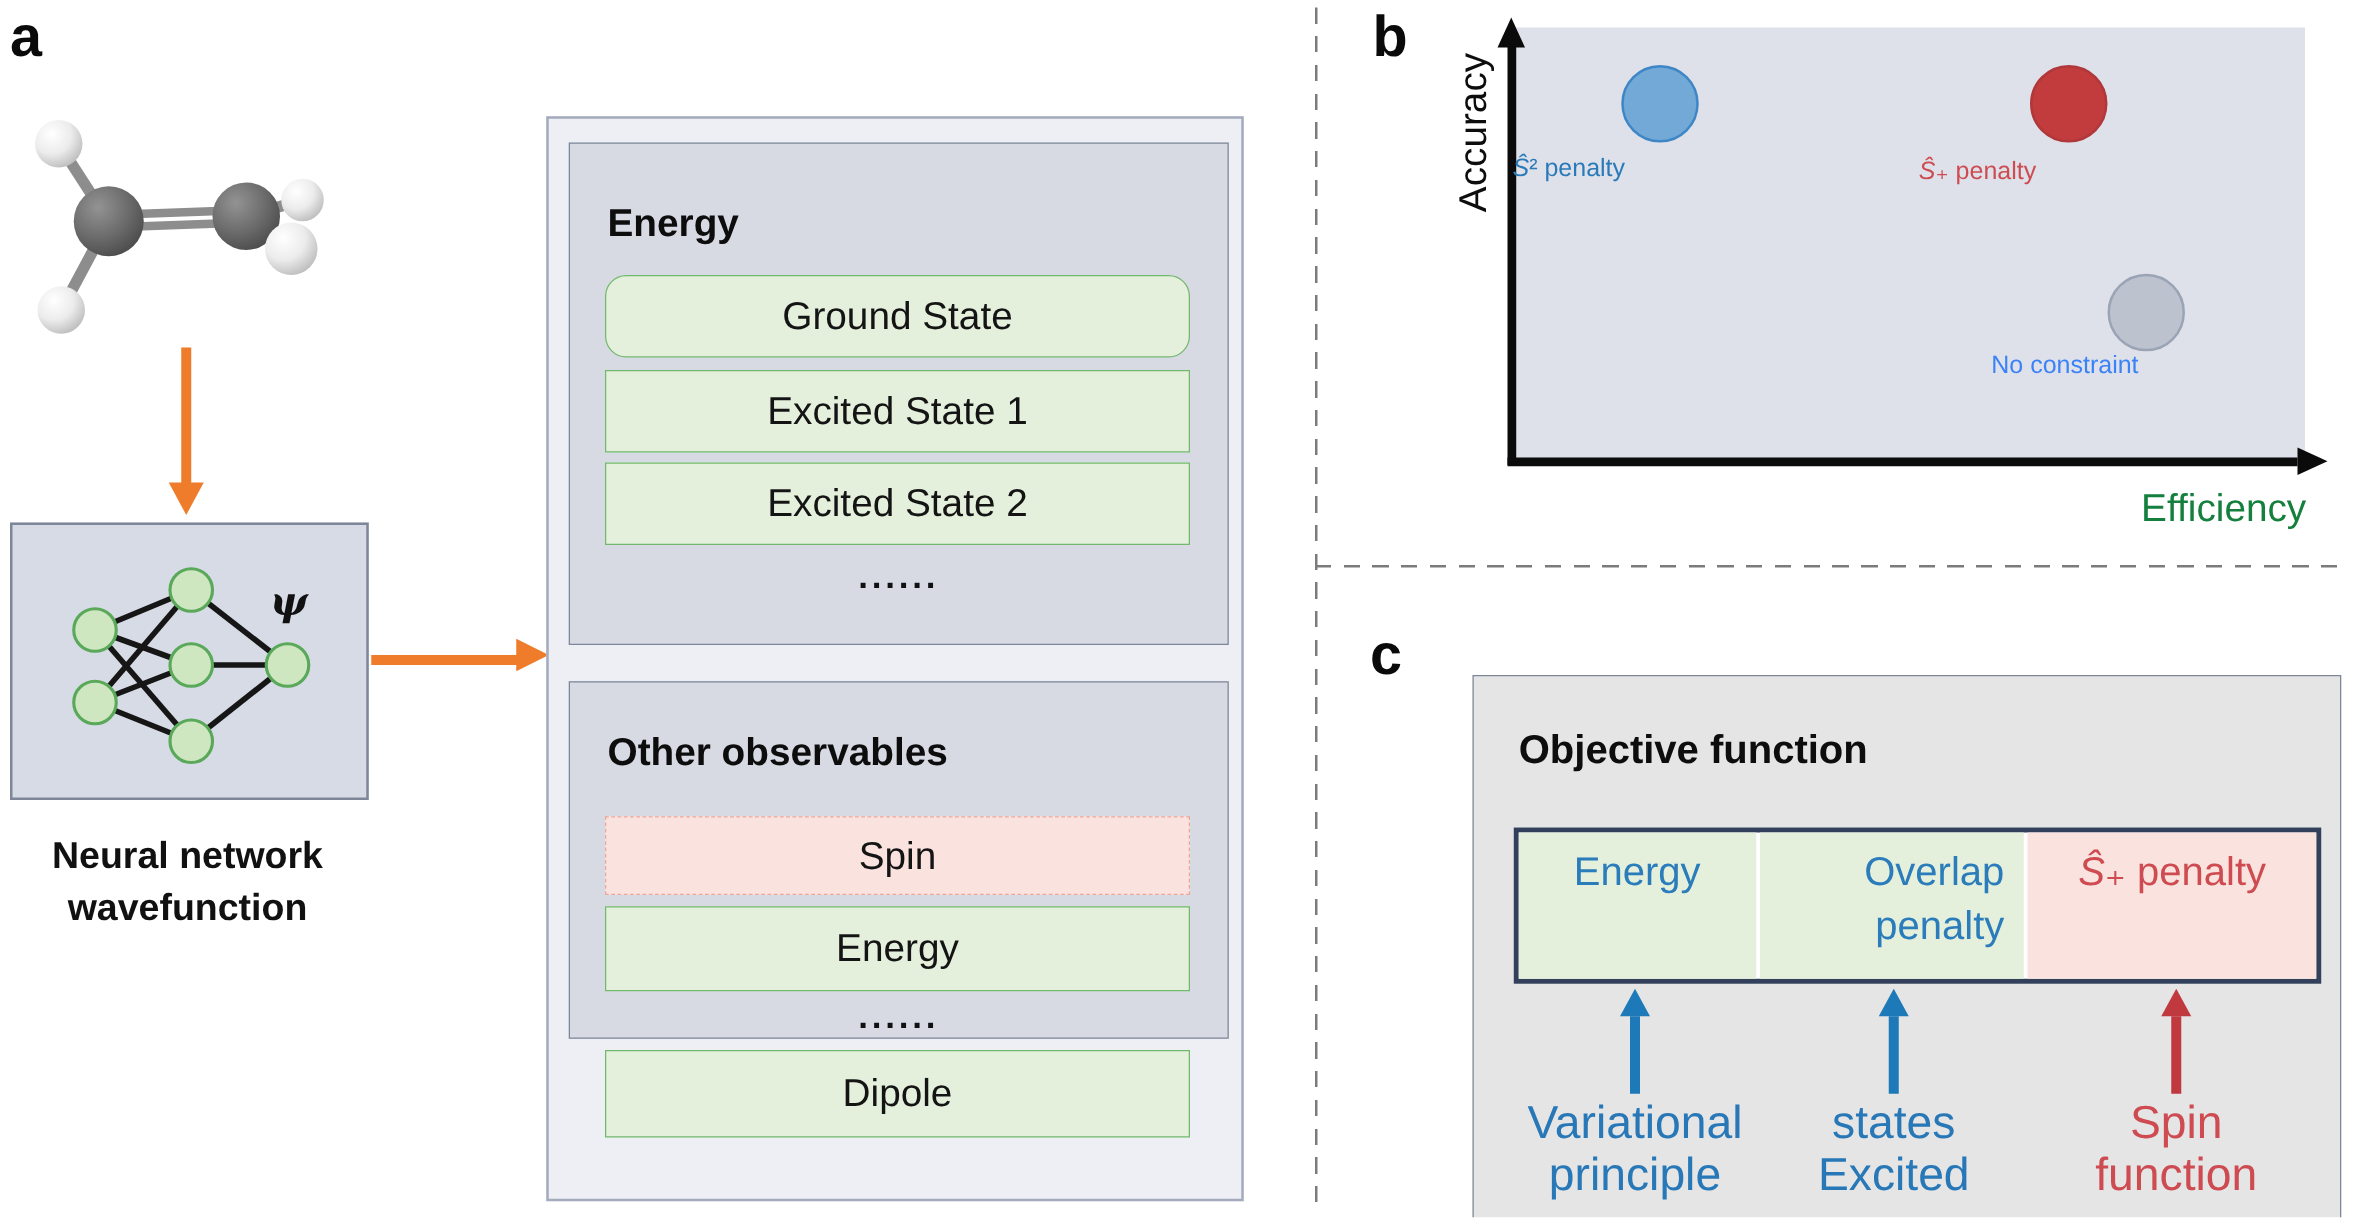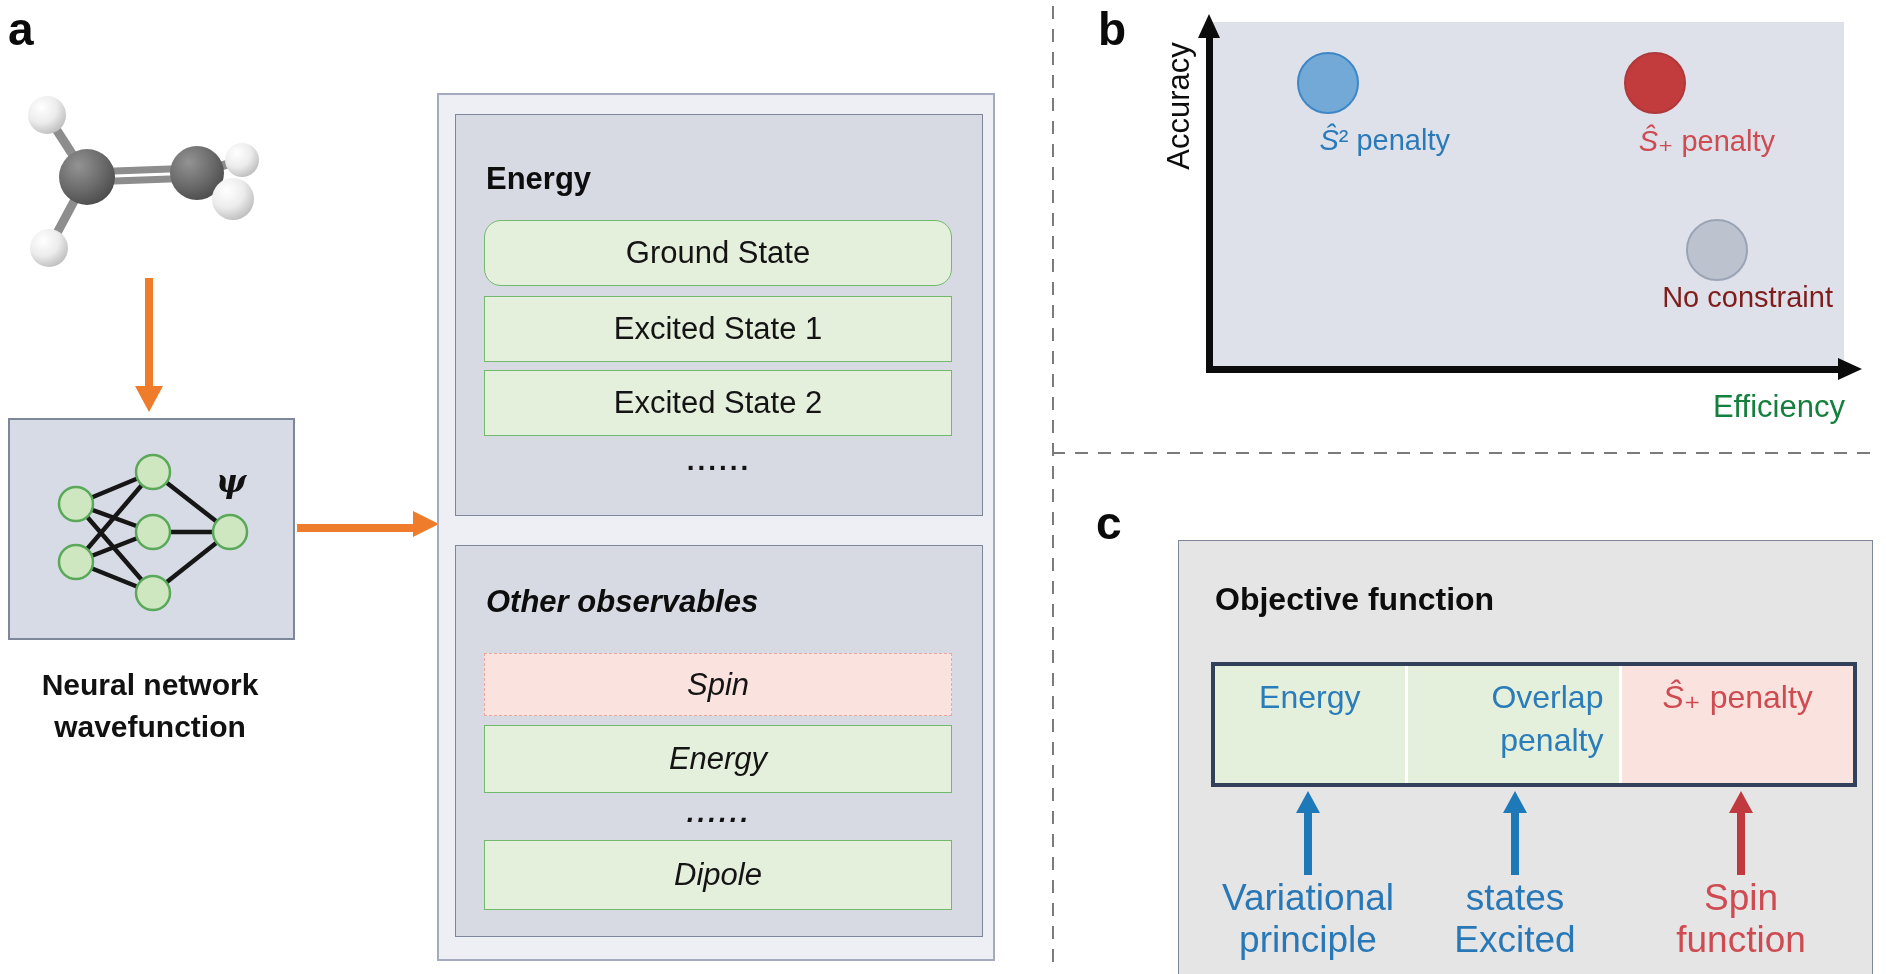--- a/index.html
+++ b/index.html
@@ -53,22 +53,22 @@
                   border-top:11px solid transparent; border-bottom:11px solid transparent;
                   border-left:24px solid #0b0b0b; }
   .y-axis-label { position:absolute; left:1069px; top:88px; width:220px; height:36px;
                   transform:rotate(-90deg); text-align:center; font-size:31px; color:#0d0d0d; }
   .x-axis-label { position:absolute; left:1640px; top:389px; width:205px; text-align:right;
                   font-size:31px; color:#15803d; }
   .dot-circle { position:absolute; width:62px; height:62px; border-radius:50%; }
   .dot-blue { background:#72a9d7; border:2px solid #3e86c6; }
   .dot-red  { background:#c23c3d; border:2px solid #b0373a; }
   .dot-gray { background:#bcc3cf; border:2px solid #9ba4b5; }
-  .pt-label { position:absolute; width:240px; text-align:right; font-size:29px; }
-  .pt-blue { color:#2a7ab9; } .pt-red { color:#cd4b51; } .pt-black { color:#7f1d1d; }
+  .pt-label { position:absolute; width:240px; text-align:left; font-size:20px; }
+  .pt-blue { color:#2a7ab9; } .pt-red { color:#cd4b51; } .pt-black { color:#3b82f6; }
   .mhat { font-style:italic; }
 
   
   .c-box { position:absolute; left:1178px; top:540px; width:695px; height:445px;
            background:#e5e5e5; border:1.5px solid #7e8799; }
   .c-title { position:absolute; left:36px; top:40px; font-size:32px; font-weight:bold; color:#0d0d0d; }
   .seg-box { position:absolute; left:32px; top:121px; width:646px; height:125px;
              border:4px solid #33405c; background:#ffffff; display:flex; gap:3px; }
   .seg { display:flex; flex-direction:column; align-items:center; padding-top:10px;
          line-height:43px; font-size:32px; text-align:center; }
@@ -165,21 +165,21 @@
       </div>
       <div class="row green" style="top:181px; height:66px;">
         <span>Excited State 1</span>
       </div>
       <div class="row green" style="top:255px; height:66px;">
         <span>Excited State 2</span>
       </div>
       <div class="dots" style="top:330px;">......</div>
     </div>
 
-    <div class="inner-box" style="top:450px; height:392px;font-style:italic;">
+    <div class="inner-box" style="top:450px; height:286px;">
       <div class="box-title" style="top:38px;">Other observables</div>
       <div class="row pink" style="top:107px; height:63px;">
         <span>Spin</span>
       </div>
       <div class="row green" style="top:179px; height:68px;">
         <span>Energy</span>
       </div>
       <div class="dots" style="top:251px;">......</div>
       <div class="row green" style="top:294px; height:70px;">
         <span>Dipole</span>

